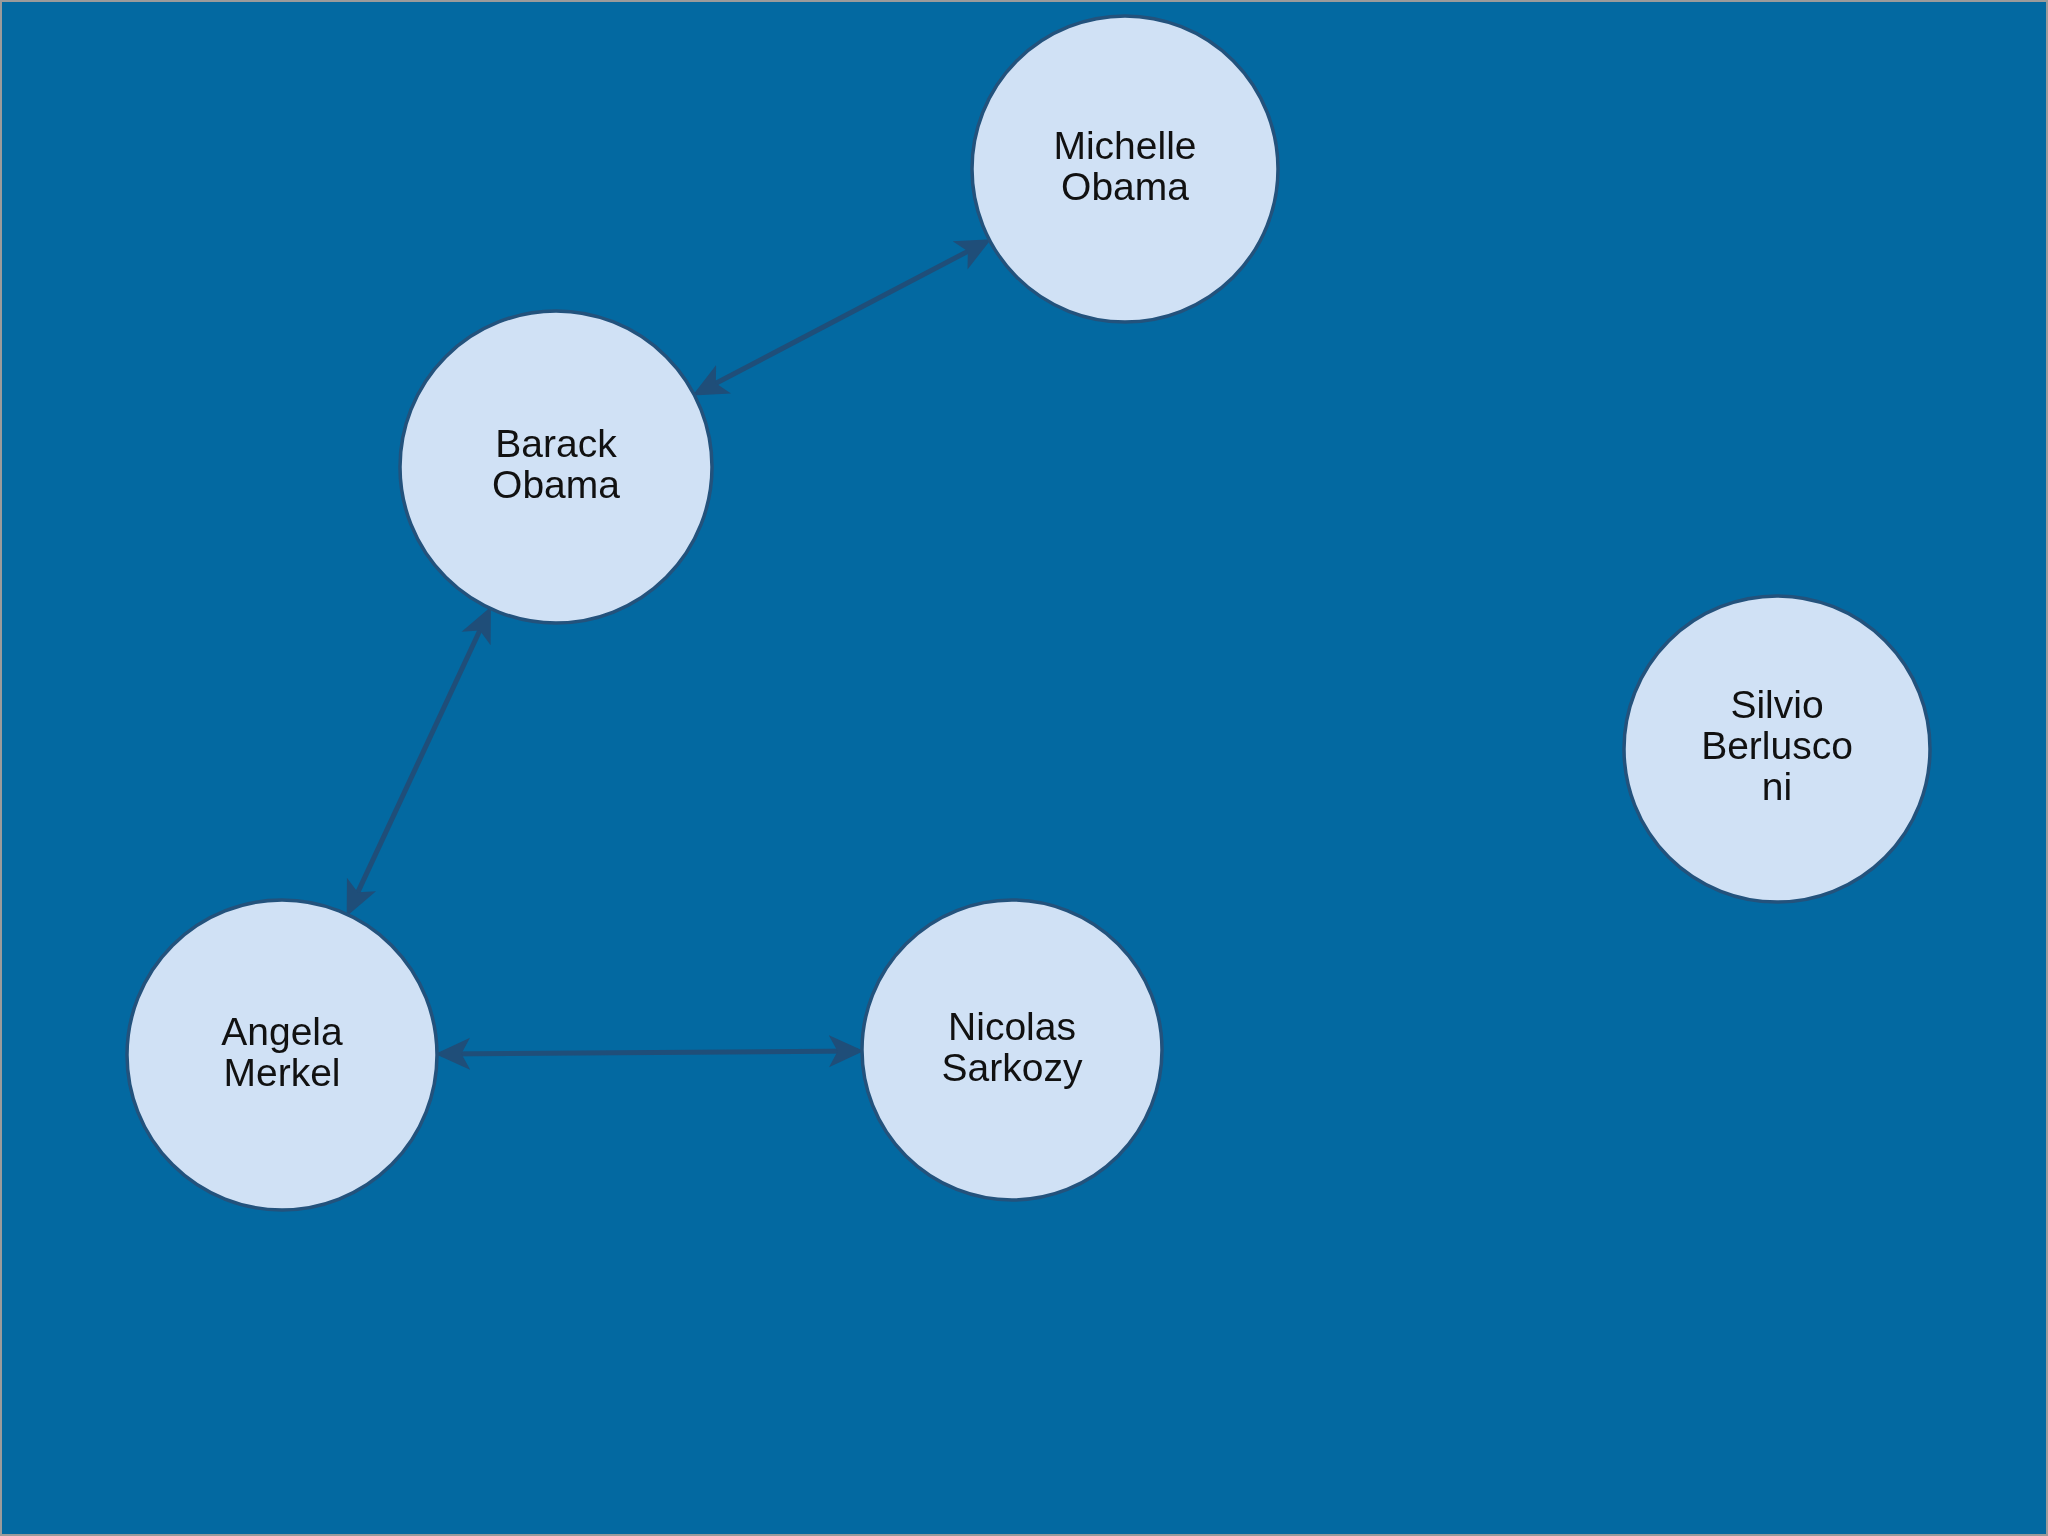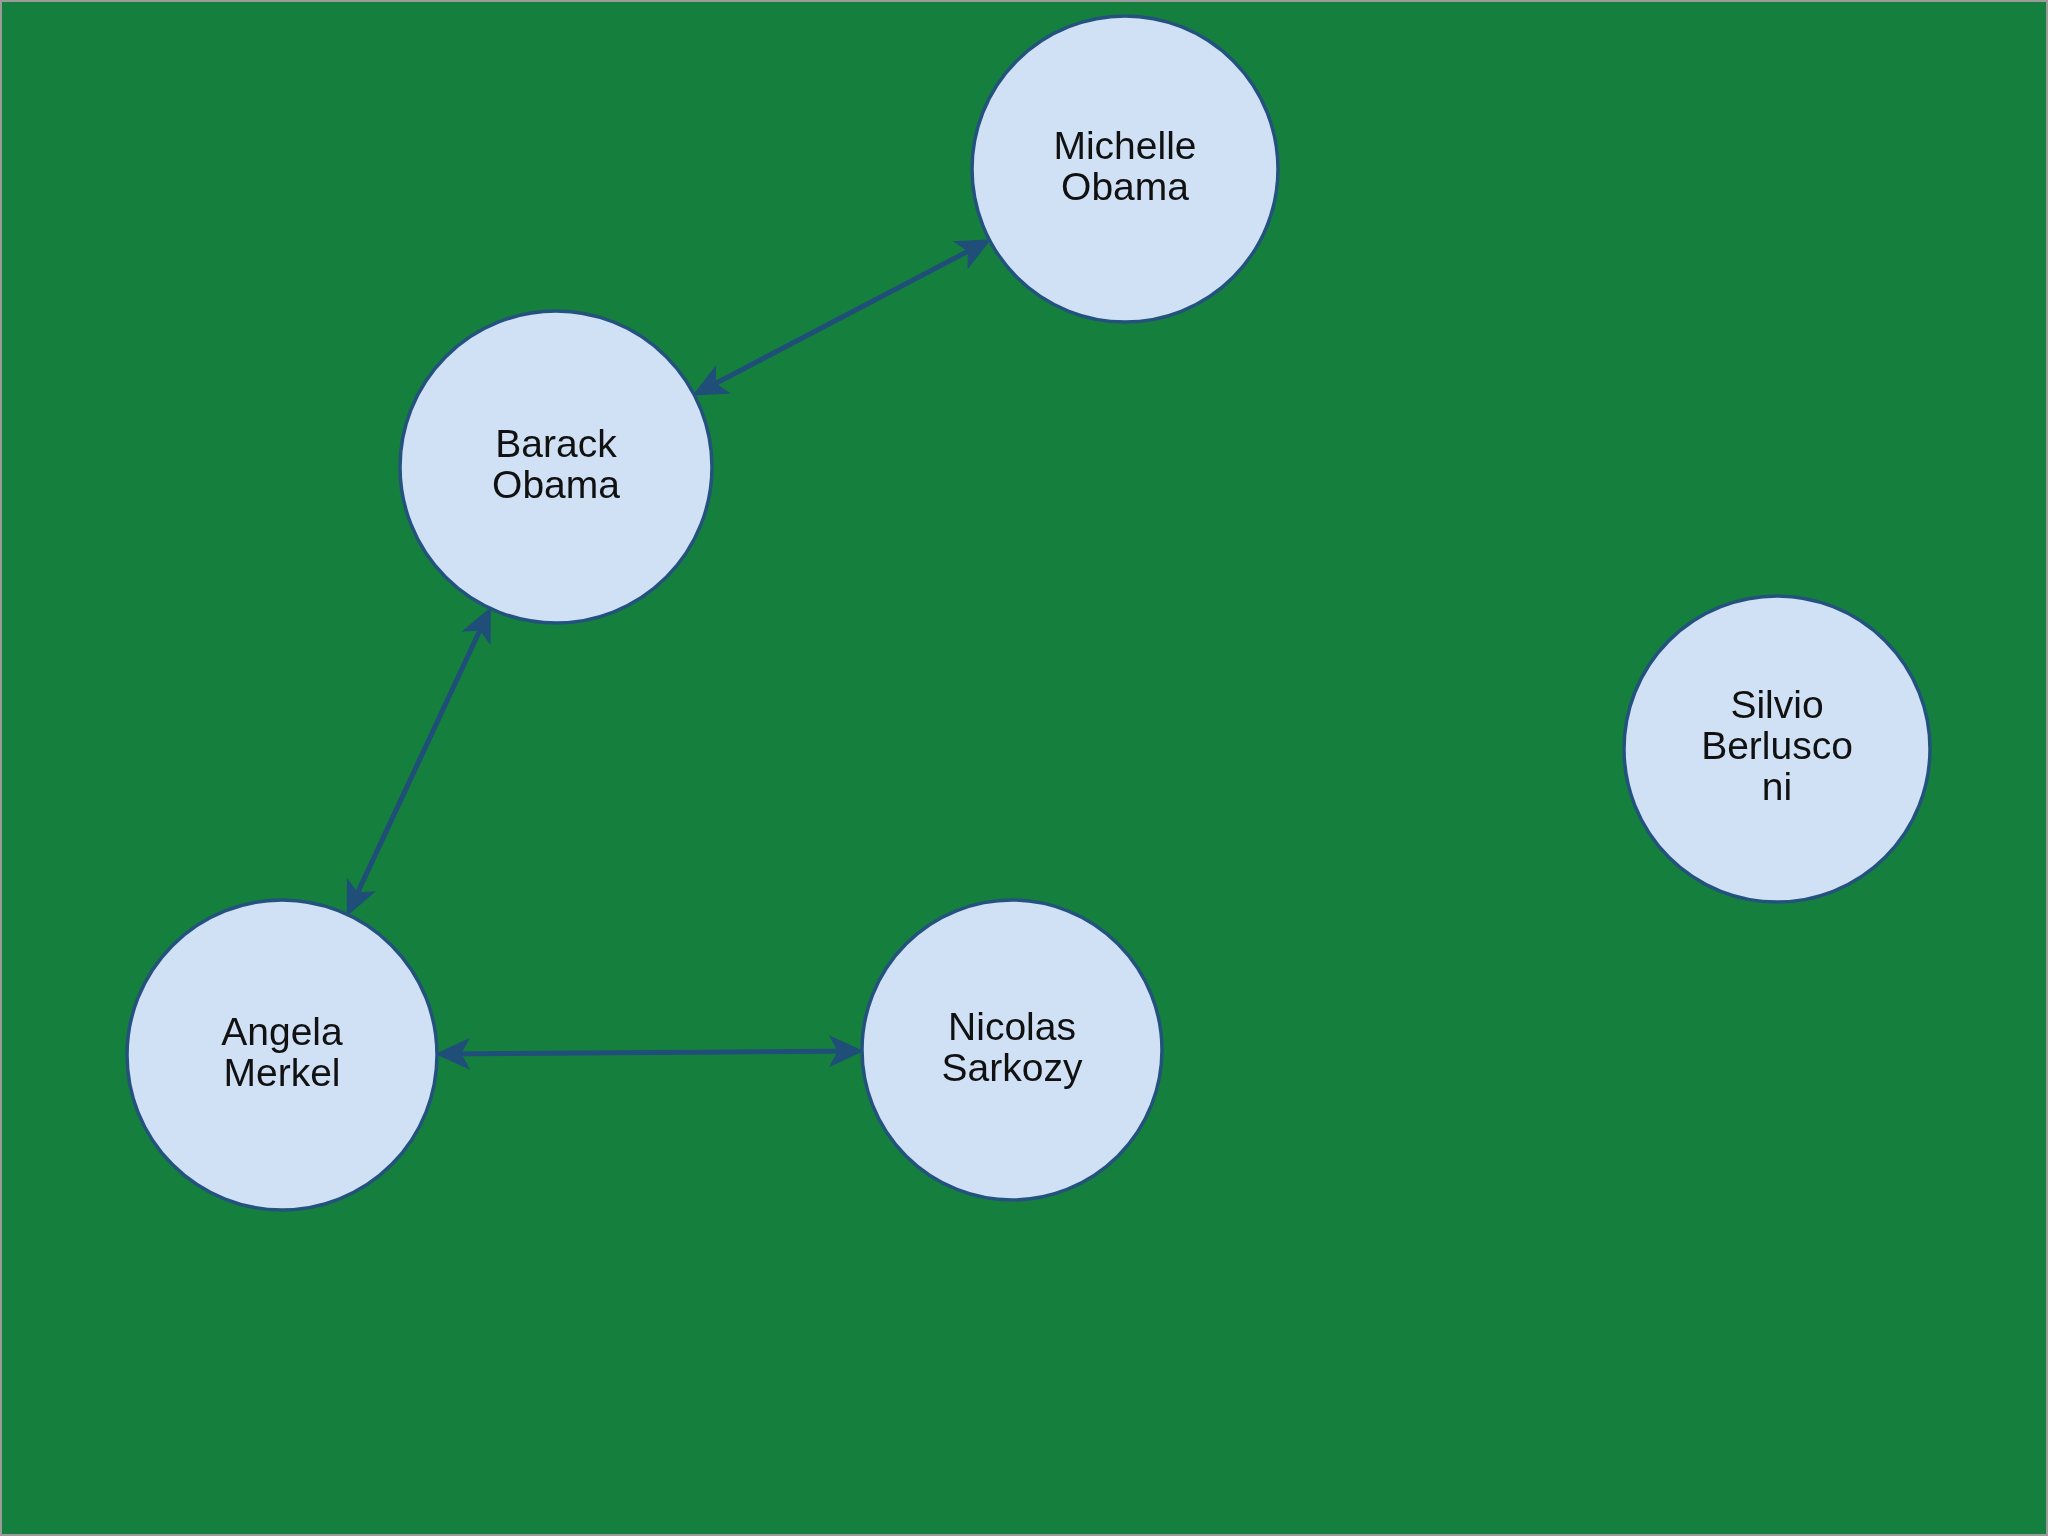--- a/index.html
+++ b/index.html
@@ -40,21 +40,21 @@
   }
   .edge-line {
     stroke: #1f4e79;
     stroke-width: 5;
     fill: none;
   }
 </style>
 </head>
 <body>
 
-<div id="canvas" style="background: #15803d; border-color: rgb(155, 155, 155); width: 2048px; height: 1536px;">
+<div id="canvas" style="background: #0369a1; border-color: rgb(155, 155, 155); width: 2048px; height: 1536px;">
   <svg id="graph-svg" viewBox="0 0 2048 1536" xmlns="http://www.w3.org/2000/svg">
     <defs>
       <marker id="arrowEnd" viewBox="0 0 12 12" refX="10" refY="6" markerWidth="7" markerHeight="7" orient="auto-start-reverse">
         <path d="M 0 0.5 L 12 6 L 0 11.5 L 3 6 Z" fill="#1f4e79"></path>
       </marker>
       <marker id="arrowStart" viewBox="0 0 12 12" refX="10" refY="6" markerWidth="7" markerHeight="7" orient="auto-start-reverse">
         <path d="M 0 0.5 L 12 6 L 0 11.5 L 3 6 Z" fill="#1f4e79"></path>
       </marker>
     </defs>
 

